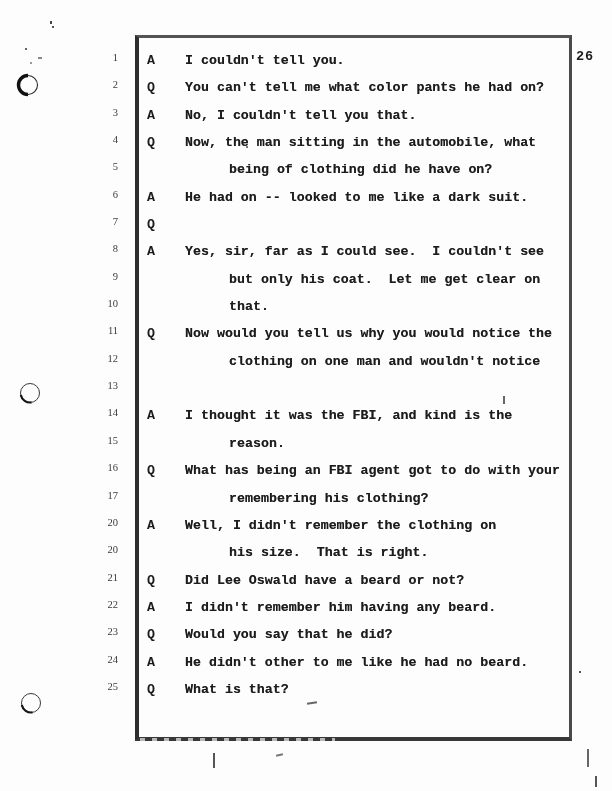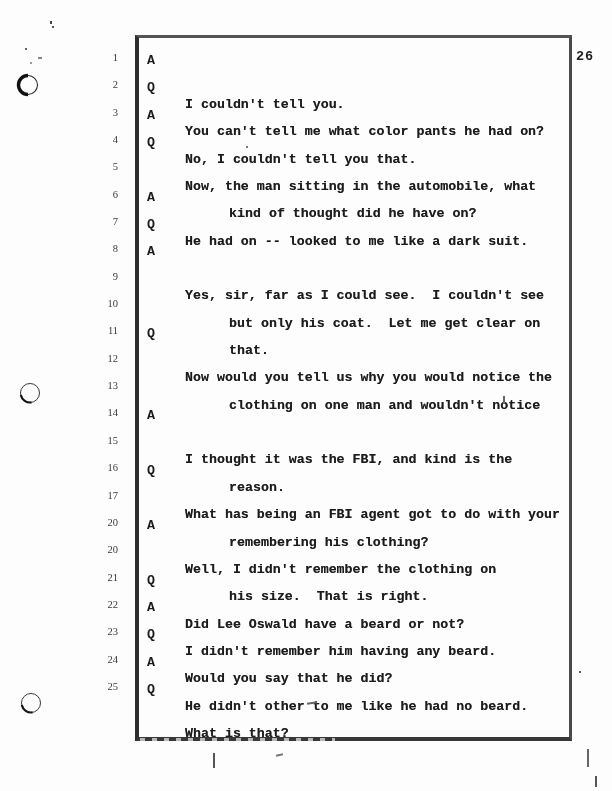--- a/index.html
+++ b/index.html
@@ -71,21 +71,20 @@
   .speaker{
     left:147px;
     font:bold 13.3px "Liberation Mono", monospace;
     color:var(--ink);
   }
   .text{
     left:185px;
     font:bold 13.3px "Liberation Mono", monospace;
     color:var(--ink);
     text-shadow:0 0 0.3px rgba(25,25,25,0.6);
-    margin-top:44px;
   }
   .text.indent{left:229px;}
   
   .hole{position:absolute;}
   .hole-1{left:15px;top:72px;}
   .hole-2{left:17px;top:380px;}
   .hole-3{left:18px;top:690px;}
   
   .artifact{position:absolute;background:#555;}
 </style>
@@ -129,21 +128,21 @@
     <span class="text">No, I couldn't tell you that.</span>
   </div>
       <div class="row">
     <span class="num">4</span>
     <span class="speaker">Q</span>
     <span class="text">Now, the man sitting in the automobile, what</span>
   </div>
       <div class="row">
     <span class="num">5</span>
     <span class="speaker"></span>
-    <span class="text indent">kind of thought did he have on?</span>
+    <span class="text indent">being of clothing did he have on?</span>
   </div>
       <div class="row">
     <span class="num">6</span>
     <span class="speaker">A</span>
     <span class="text">He had on -- looked to me like a dark suit.</span>
   </div>
       <div class="row">
     <span class="num">7</span>
     <span class="speaker">Q</span>
   </div>

